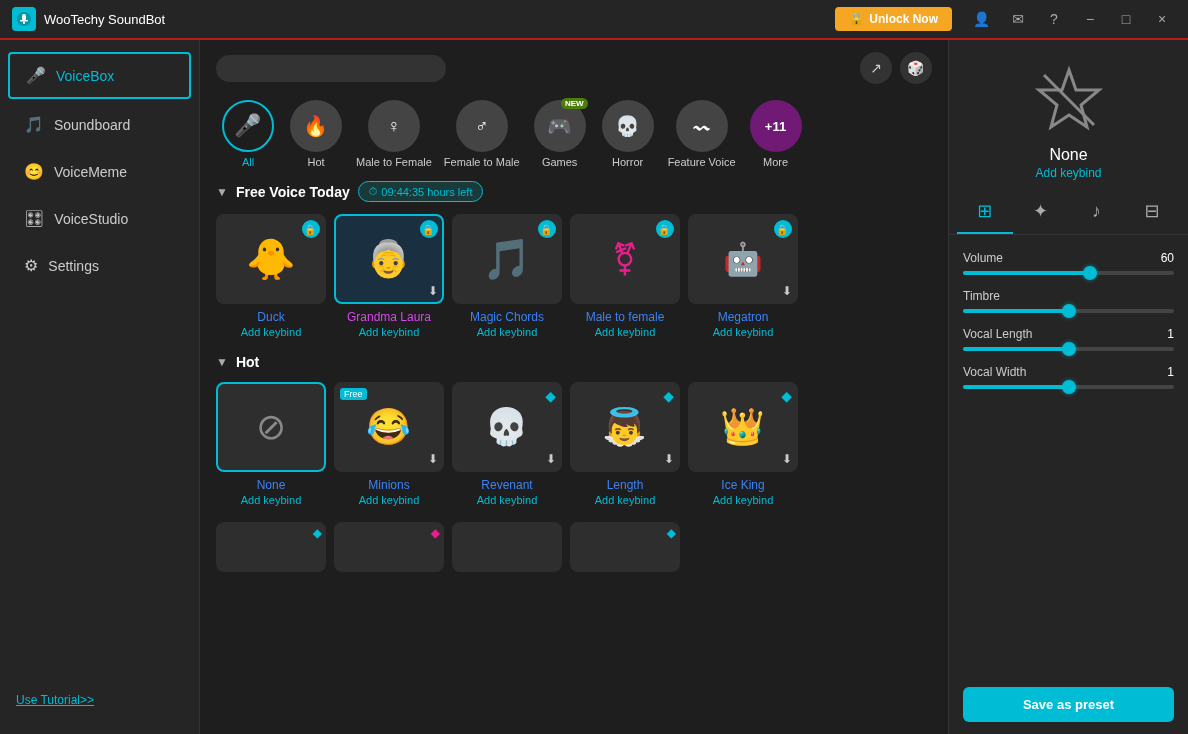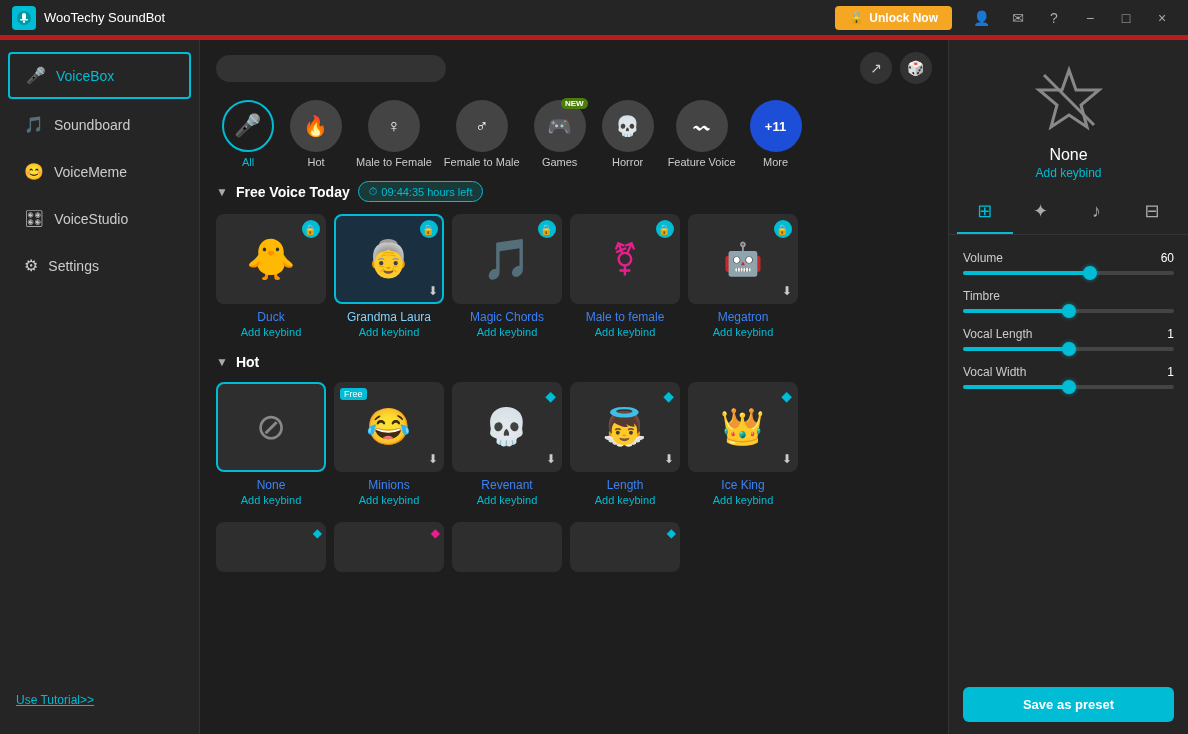--- a/index.html
+++ b/index.html
@@ -1,19 +1,19 @@
 <!DOCTYPE html>
 <html><head>
   <meta charset="utf-8">
   <style>
     * { box-sizing: border-box; margin: 0; padding: 0; }
     body { width: 1188px; height: 734px; background: #1e1e1e; font-family: 'Segoe UI', Arial, sans-serif; color: #fff; overflow: hidden; }
 
     
-    .titlebar { height: 40px; background: #252525; display: flex; align-items: center; padding: 0 12px; gap: 8px; border-bottom: 5px solid #b91c1c; }
+    .titlebar { height: 40px; background: #252525; display: flex; align-items: center; padding: 0 12px; gap: 8px; border-bottom: 2px solid #b91c1c; }
     .titlebar-logo { width: 24px; height: 24px; background: #00bcd4; border-radius: 4px; display: flex; align-items: center; justify-content: center; font-size: 12px; }
     .titlebar-title { color: #fff; font-size: 13px; font-weight: 500; flex: 1; }
     .unlock-btn { background: #f5a623; color: #fff; border: none; border-radius: 4px; padding: 5px 14px; font-size: 12px; font-weight: bold; cursor: pointer; display: flex; align-items: center; gap: 5px; }
     .titlebar-actions { display: flex; align-items: center; gap: 8px; margin-left: 8px; }
     .titlebar-icon { width: 28px; height: 28px; display: flex; align-items: center; justify-content: center; color: #aaa; cursor: pointer; font-size: 14px; border-radius: 3px; }
 
     
     .main { display: flex; height: 694px; }
 
     
@@ -36,21 +36,21 @@
     .action-icon { width: 32px; height: 32px; background: #333; border-radius: 50%; display: flex; align-items: center; justify-content: center; cursor: pointer; font-size: 14px; color: #ccc; }
 
     
     .categories { display: flex; gap: 4px; padding: 4px 16px 8px; overflow-x: auto; }
     .category-item { display: flex; flex-direction: column; align-items: center; cursor: pointer; min-width: 64px; padding: 4px; border-radius: 6px; }
     .cat-circle { width: 52px; height: 52px; background: #444; border-radius: 50%; display: flex; align-items: center; justify-content: center; font-size: 20px; position: relative; }
     .cat-circle.active { background: #1e1e1e; border: 2px solid #00bcd4; }
     .cat-label { font-size: 11px; color: #ccc; margin-top: 4px; text-align: left; line-height: 1.2; }
     .cat-label.active { color: #00bcd4; }
     .new-badge { position: absolute; top: -2px; right: -2px; background: #4d7c0f; color: #fff; font-size: 8px; border-radius: 8px; padding: 1px 4px; font-weight: bold; }
-    .more-circle { background: #1d4ed8; }
+    .more-circle { background: #701a75; }
 
     
     .voice-list { flex: 1; overflow-y: auto; padding: 0 16px; }
     .voice-list::-webkit-scrollbar { width: 6px; }
     .voice-list::-webkit-scrollbar-track { background: #1e1e1e; }
     .voice-list::-webkit-scrollbar-thumb { background: #555; border-radius: 3px; }
 
     .section { margin-bottom: 16px; }
     .section-header { display: flex; align-items: center; gap: 8px; margin-bottom: 12px; }
     .section-title { font-size: 14px; font-weight: bold; color: #fff; }
@@ -239,21 +239,21 @@
             <span class="voice-name">Duck</span>
             <span class="voice-keybind">Add keybind</span>
           </div>
 
           <div class="voice-card">
             <div class="voice-thumb selected" style="background:#1a3040;">
               <span style="font-size:36px;">👵</span>
               <div class="lock-icon">🔒</div>
               <span style="position:absolute;bottom:4px;right:4px;font-size:12px;color:#ccc;">⬇</span>
             </div>
-            <span class="voice-name" style="color:#7dd3fc;">Grandma Laura</span>
+            <span class="voice-name" style="color:#d946ef;">Grandma Laura</span>
             <span class="voice-keybind">Add keybind</span>
           </div>
 
           <div class="voice-card">
             <div class="voice-thumb">
               <span>🎵</span>
               <div class="lock-icon">🔒</div>
             </div>
             <span class="voice-name">Magic Chords</span>
             <span class="voice-keybind">Add keybind</span>

